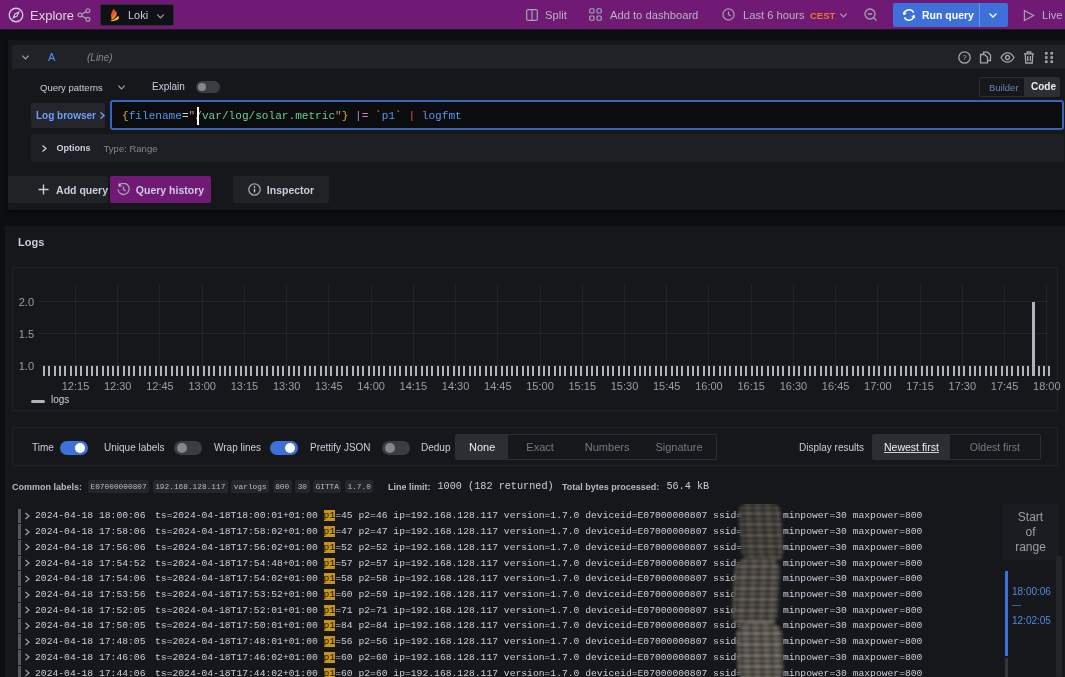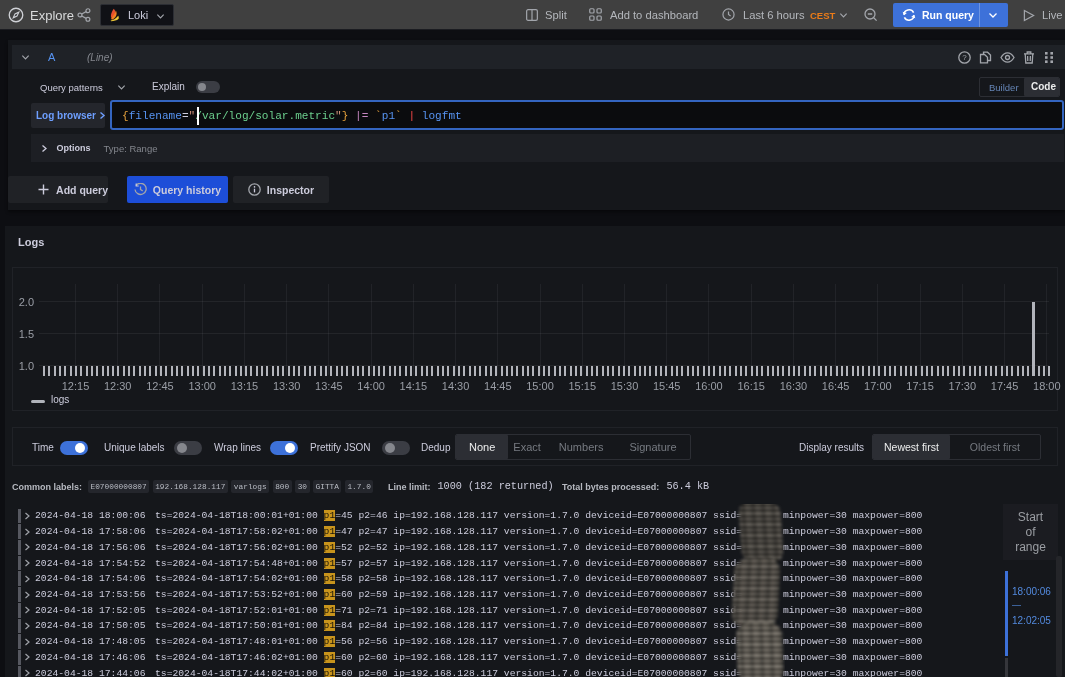--- a/index.html
+++ b/index.html
@@ -7,21 +7,21 @@
     font-family:"Liberation Sans", sans-serif; color:#ccccdc; }
   .abs { position:absolute; }
   svg { display:block; }
   .ico { stroke:#a2a5ab; fill:none; stroke-width:1.3; }
   .mono { font-family:"Liberation Mono", monospace; }
   .navtxt { position:absolute; top:9px; font-size:11.2px; color:#b4b7bc; }
 </style>
 </head>
 <body>
 
-<div class="abs" style="left:0;top:0;width:1065px;height:30px;background:#404040;border-bottom:1px solid #1b1c21;">
+<div class="abs" style="left:0;top:0;width:1065px;height:30px;background:#701a75;border-bottom:1px solid #1b1c21;">
   <svg class="abs" style="left:8px;top:7px" width="16" height="16" viewBox="0 0 17 17">
     <circle cx="8.5" cy="8.5" r="7.2" stroke="#cfd1d6" stroke-width="1.4" fill="none"></circle>
     <path d="M11.5 5.5 L9.6 9.6 L5.5 11.5 L7.4 7.4 Z" stroke="#cfd1d6" stroke-width="1.1" fill="none"></path>
   </svg>
   <span class="abs" style="left:30px;top:8px;font-size:13px;color:#d8d9da;">Explore</span>
   <svg class="abs" style="left:77px;top:8px" width="14" height="14" viewBox="0 0 15 15">
     <circle cx="11.7" cy="2.9" r="2.1" class="ico"></circle>
     <circle cx="3.2" cy="7.5" r="2.1" class="ico"></circle>
     <circle cx="11.7" cy="12.1" r="2.1" class="ico"></circle>
     <path d="M5.1 6.5 L9.8 3.9 M5.1 8.5 L9.8 11.1" class="ico"></path>
@@ -147,21 +147,21 @@
     <span class="abs" style="left:72.6px;top:8.5px;font-size:9.5px;color:#83868d;">Type: Range</span>
   </div>
 </div>
 
 <div class="abs" style="left:8px;top:176px;width:100px;height:27px;background:#202226;border-radius:2px;display:flex;align-items:center;justify-content:flex-end;gap:7px;">
   <svg width="11" height="11" viewBox="0 0 11 11">
       <path d="M5.5 0.5 L5.5 10.5 M0.5 5.5 L10.5 5.5" stroke="#ccccdc" stroke-width="1.4"></path>
     </svg>
   <span style="font-size:10.5px;font-weight:700;color:#ccccdc;">Add query</span>
 </div>
-<div class="abs" style="left:127px;top:176px;width:101px;height:27px;background:#1d4ed8;border-radius:2px;display:flex;align-items:center;justify-content:center;gap:6px;">
+<div class="abs" style="left:110px;top:176px;width:101px;height:27px;background:#701a75;border-radius:2px;display:flex;align-items:center;justify-content:center;gap:6px;">
   <svg width="13" height="13" viewBox="0 0 13 13">
       <path d="M2 2.6 A 5.6 5.6 0 1 1 1 6.5" class="ico" stroke="#ccccdc"></path>
       <path d="M2.2 0.5 L2.2 3 L4.7 3" stroke="#ccccdc" stroke-width="1.2" fill="none"></path>
       <path d="M6.5 3.6 L6.5 6.5 L8.7 7.9" class="ico" stroke="#ccccdc"></path>
     </svg>
   <span style="font-size:10.5px;font-weight:700;color:#ccccdc;">Query history</span>
 </div>
 <div class="abs" style="left:233px;top:176px;width:96px;height:27px;background:#202226;border-radius:2px;display:flex;align-items:center;justify-content:center;gap:6px;">
   <svg width="13" height="13" viewBox="0 0 13 13">
       <circle cx="6.5" cy="6.5" r="5.7" class="ico" stroke="#ccccdc"></circle>
@@ -229,33 +229,33 @@
       </div>
     <span class="abs" style="left:297px;top:14px;font-size:10px;color:#ccccdc;">Prettify JSON</span>
     <div class="abs" style="left:369px;top:12.5px;width:28px;height:14px;border-radius:8px;background:#3b3d44;">
         <div class="abs" style="left:3px;top:2px;width:10px;height:10px;border-radius:50%;background:#85878d;"></div>
       </div>
     <span class="abs" style="left:408px;top:14px;font-size:10px;color:#ccccdc;">Dedup</span>
     <div class="abs" style="left:442px;top:6px;height:26px;border:1px solid #2c2e34;border-radius:2px;display:flex;align-items:stretch;">
       <div style="background:#2c2e34;border-radius:1px;display:flex;align-items:center;padding:0 13px;">
           <span style="font-size:11px;font-weight:500;color:#eceded;">None</span>
         </div>
-      <div style="display:flex;align-items:center;padding:0 5px;">
+      <div style="display:flex;align-items:center;padding:0 18px;">
           <span style="font-size:11px;color:#767a81;">Exact</span>
         </div>
       <div style="display:flex;align-items:center;padding:0 13px;">
           <span style="font-size:11px;color:#767a81;">Numbers</span>
         </div>
       <div style="display:flex;align-items:center;padding:0 13px;">
           <span style="font-size:11px;color:#767a81;">Signature</span>
         </div>
     </div>
     <span class="abs" style="left:786px;top:14px;font-size:10px;color:#ccccdc;">Display results</span>
     <div class="abs" style="left:859px;top:6px;height:26px;border:1px solid #2c2e34;border-radius:2px;display:flex;align-items:stretch;">
-      <div style="background:#2c2e34;border-radius:1px;display:flex;align-items:center;padding:0 11px;">
+      <div style="background:#2c2e34;border-radius:1px;display:flex;align-items:center;padding:0 11px;text-decoration:underline;">
           <span style="font-size:10.5px;font-weight:500;color:#eceded;">Newest first</span>
         </div>
       <div style="display:flex;align-items:center;padding:0 20px;">
           <span style="font-size:10.5px;color:#767a81;">Oldest first</span>
         </div>
     </div>
   </div>
 
   <div class="abs" style="left:7px;top:252px;height:17px;display:flex;align-items:center;gap:3.5px;">
     <span style="font-size:9px;font-weight:700;color:#b6b9c0;margin-right:2.5px;">Common labels:</span>

